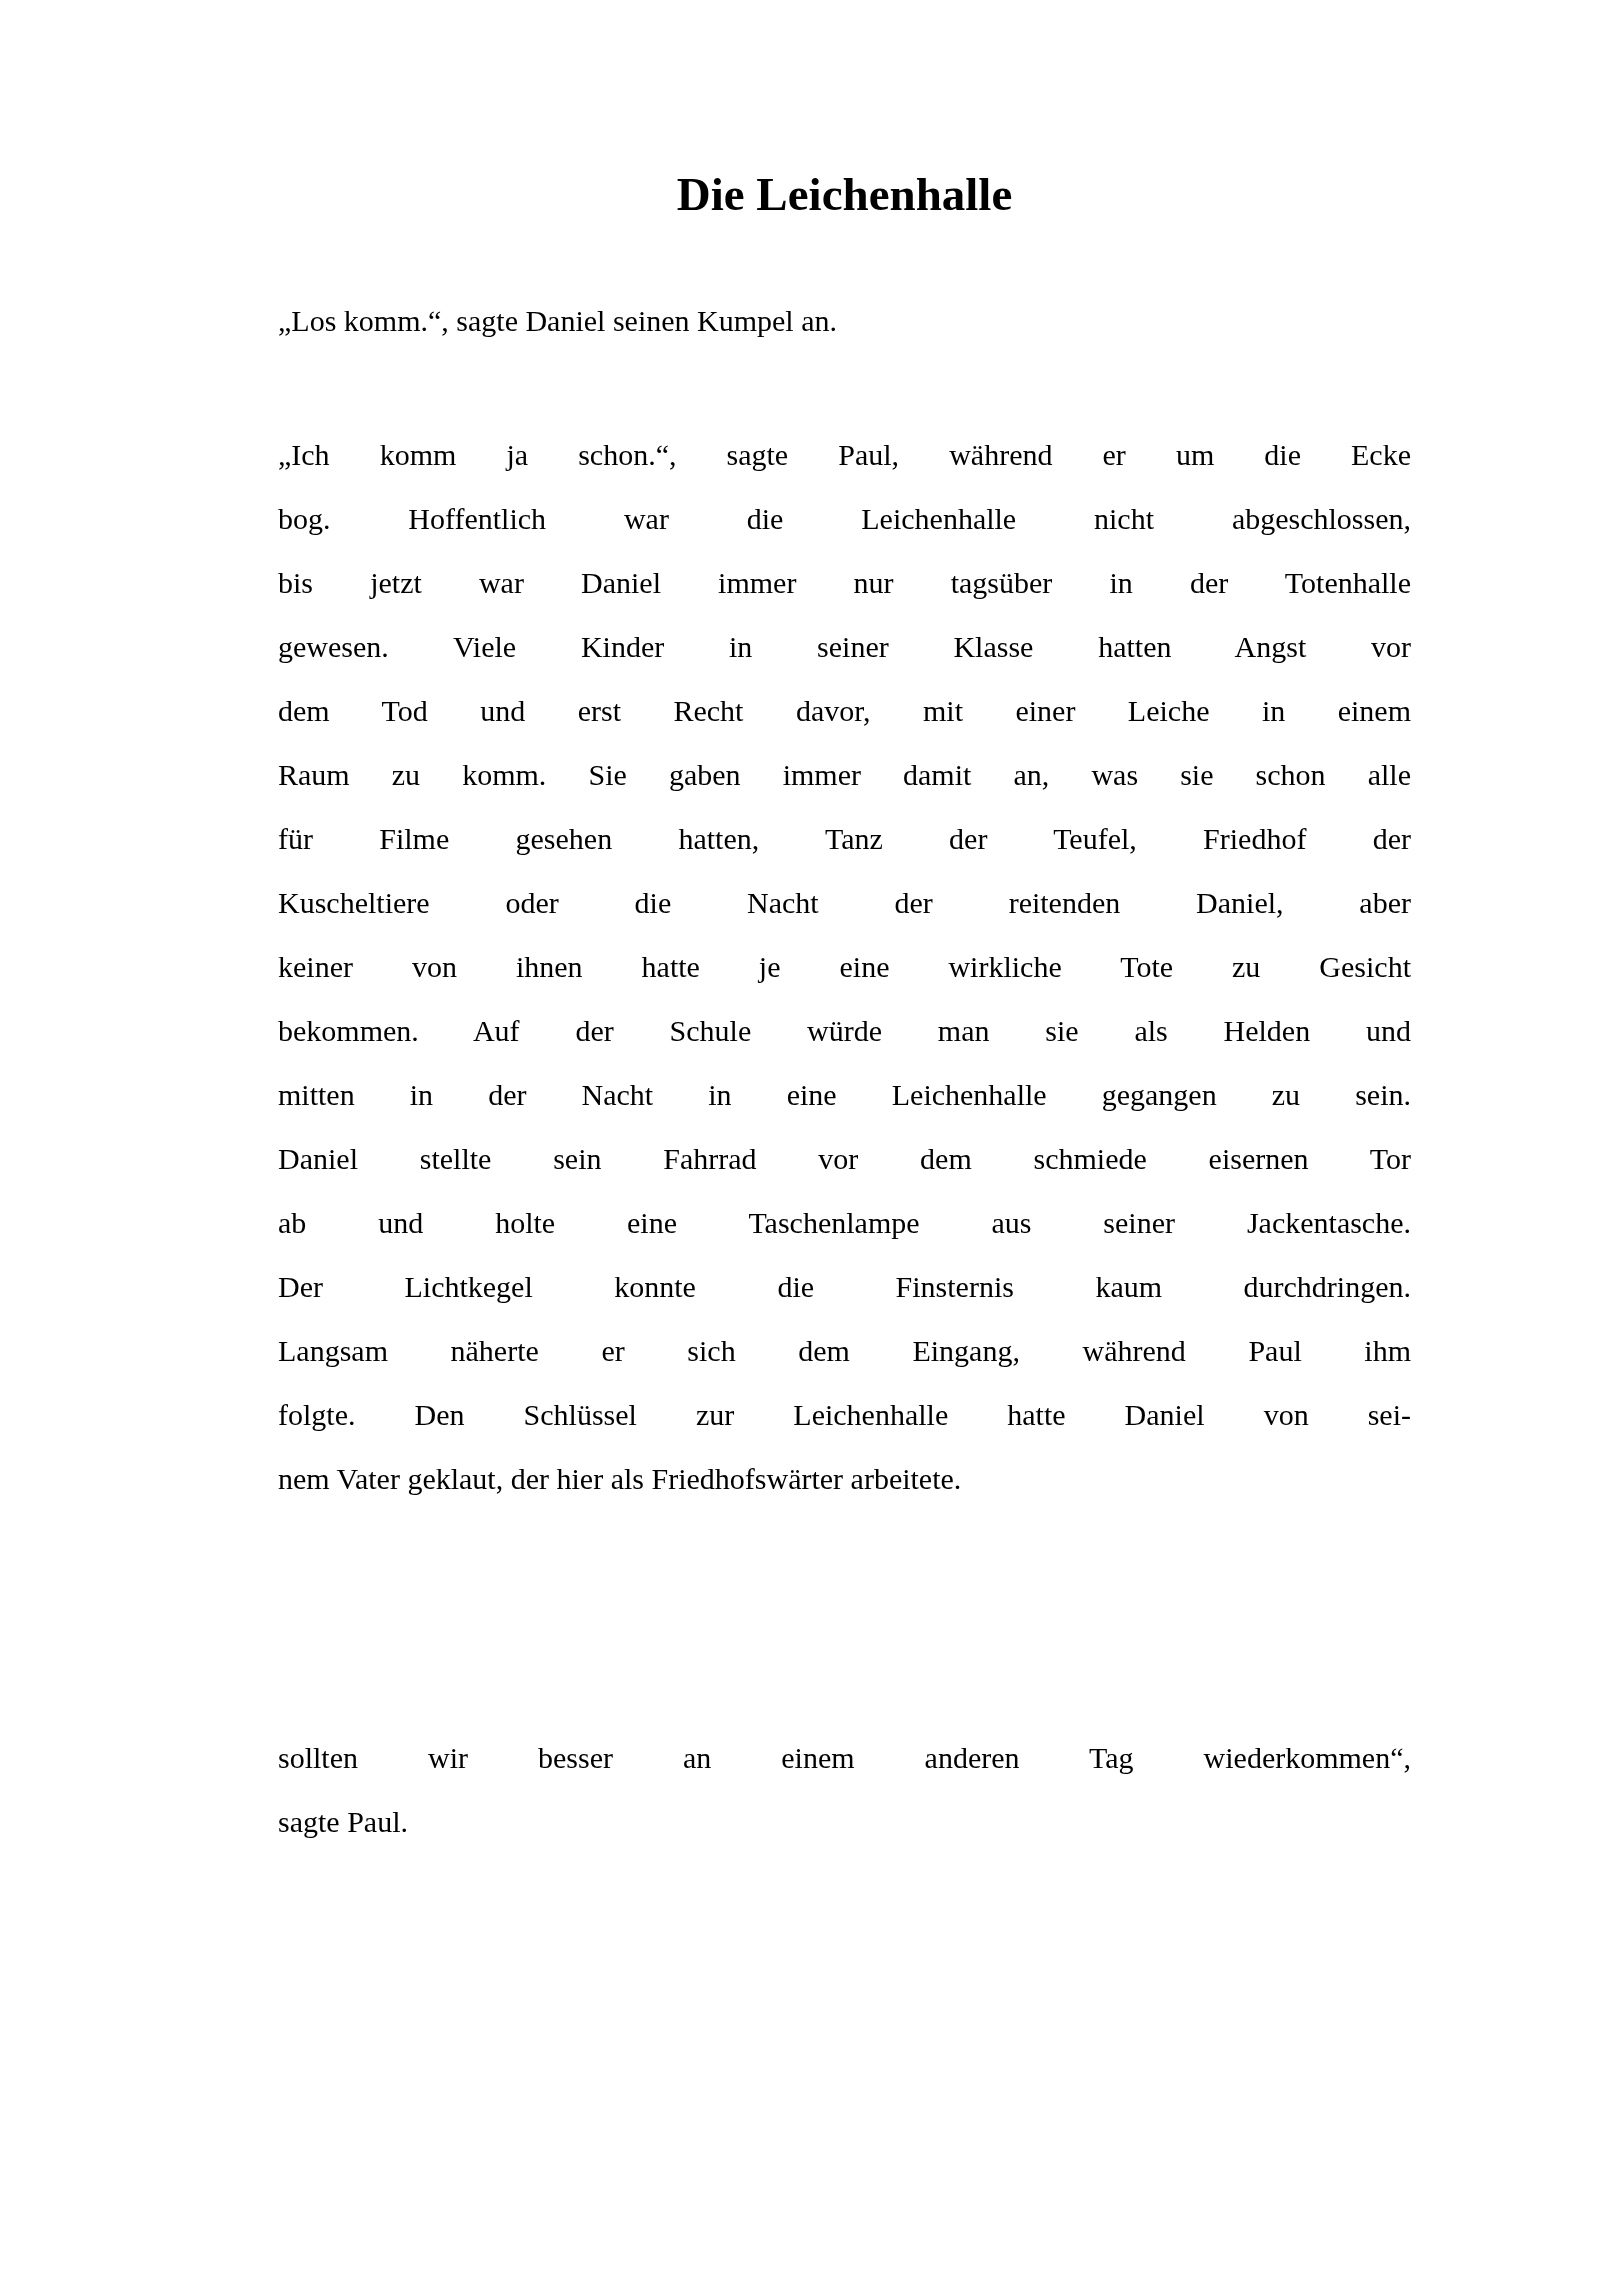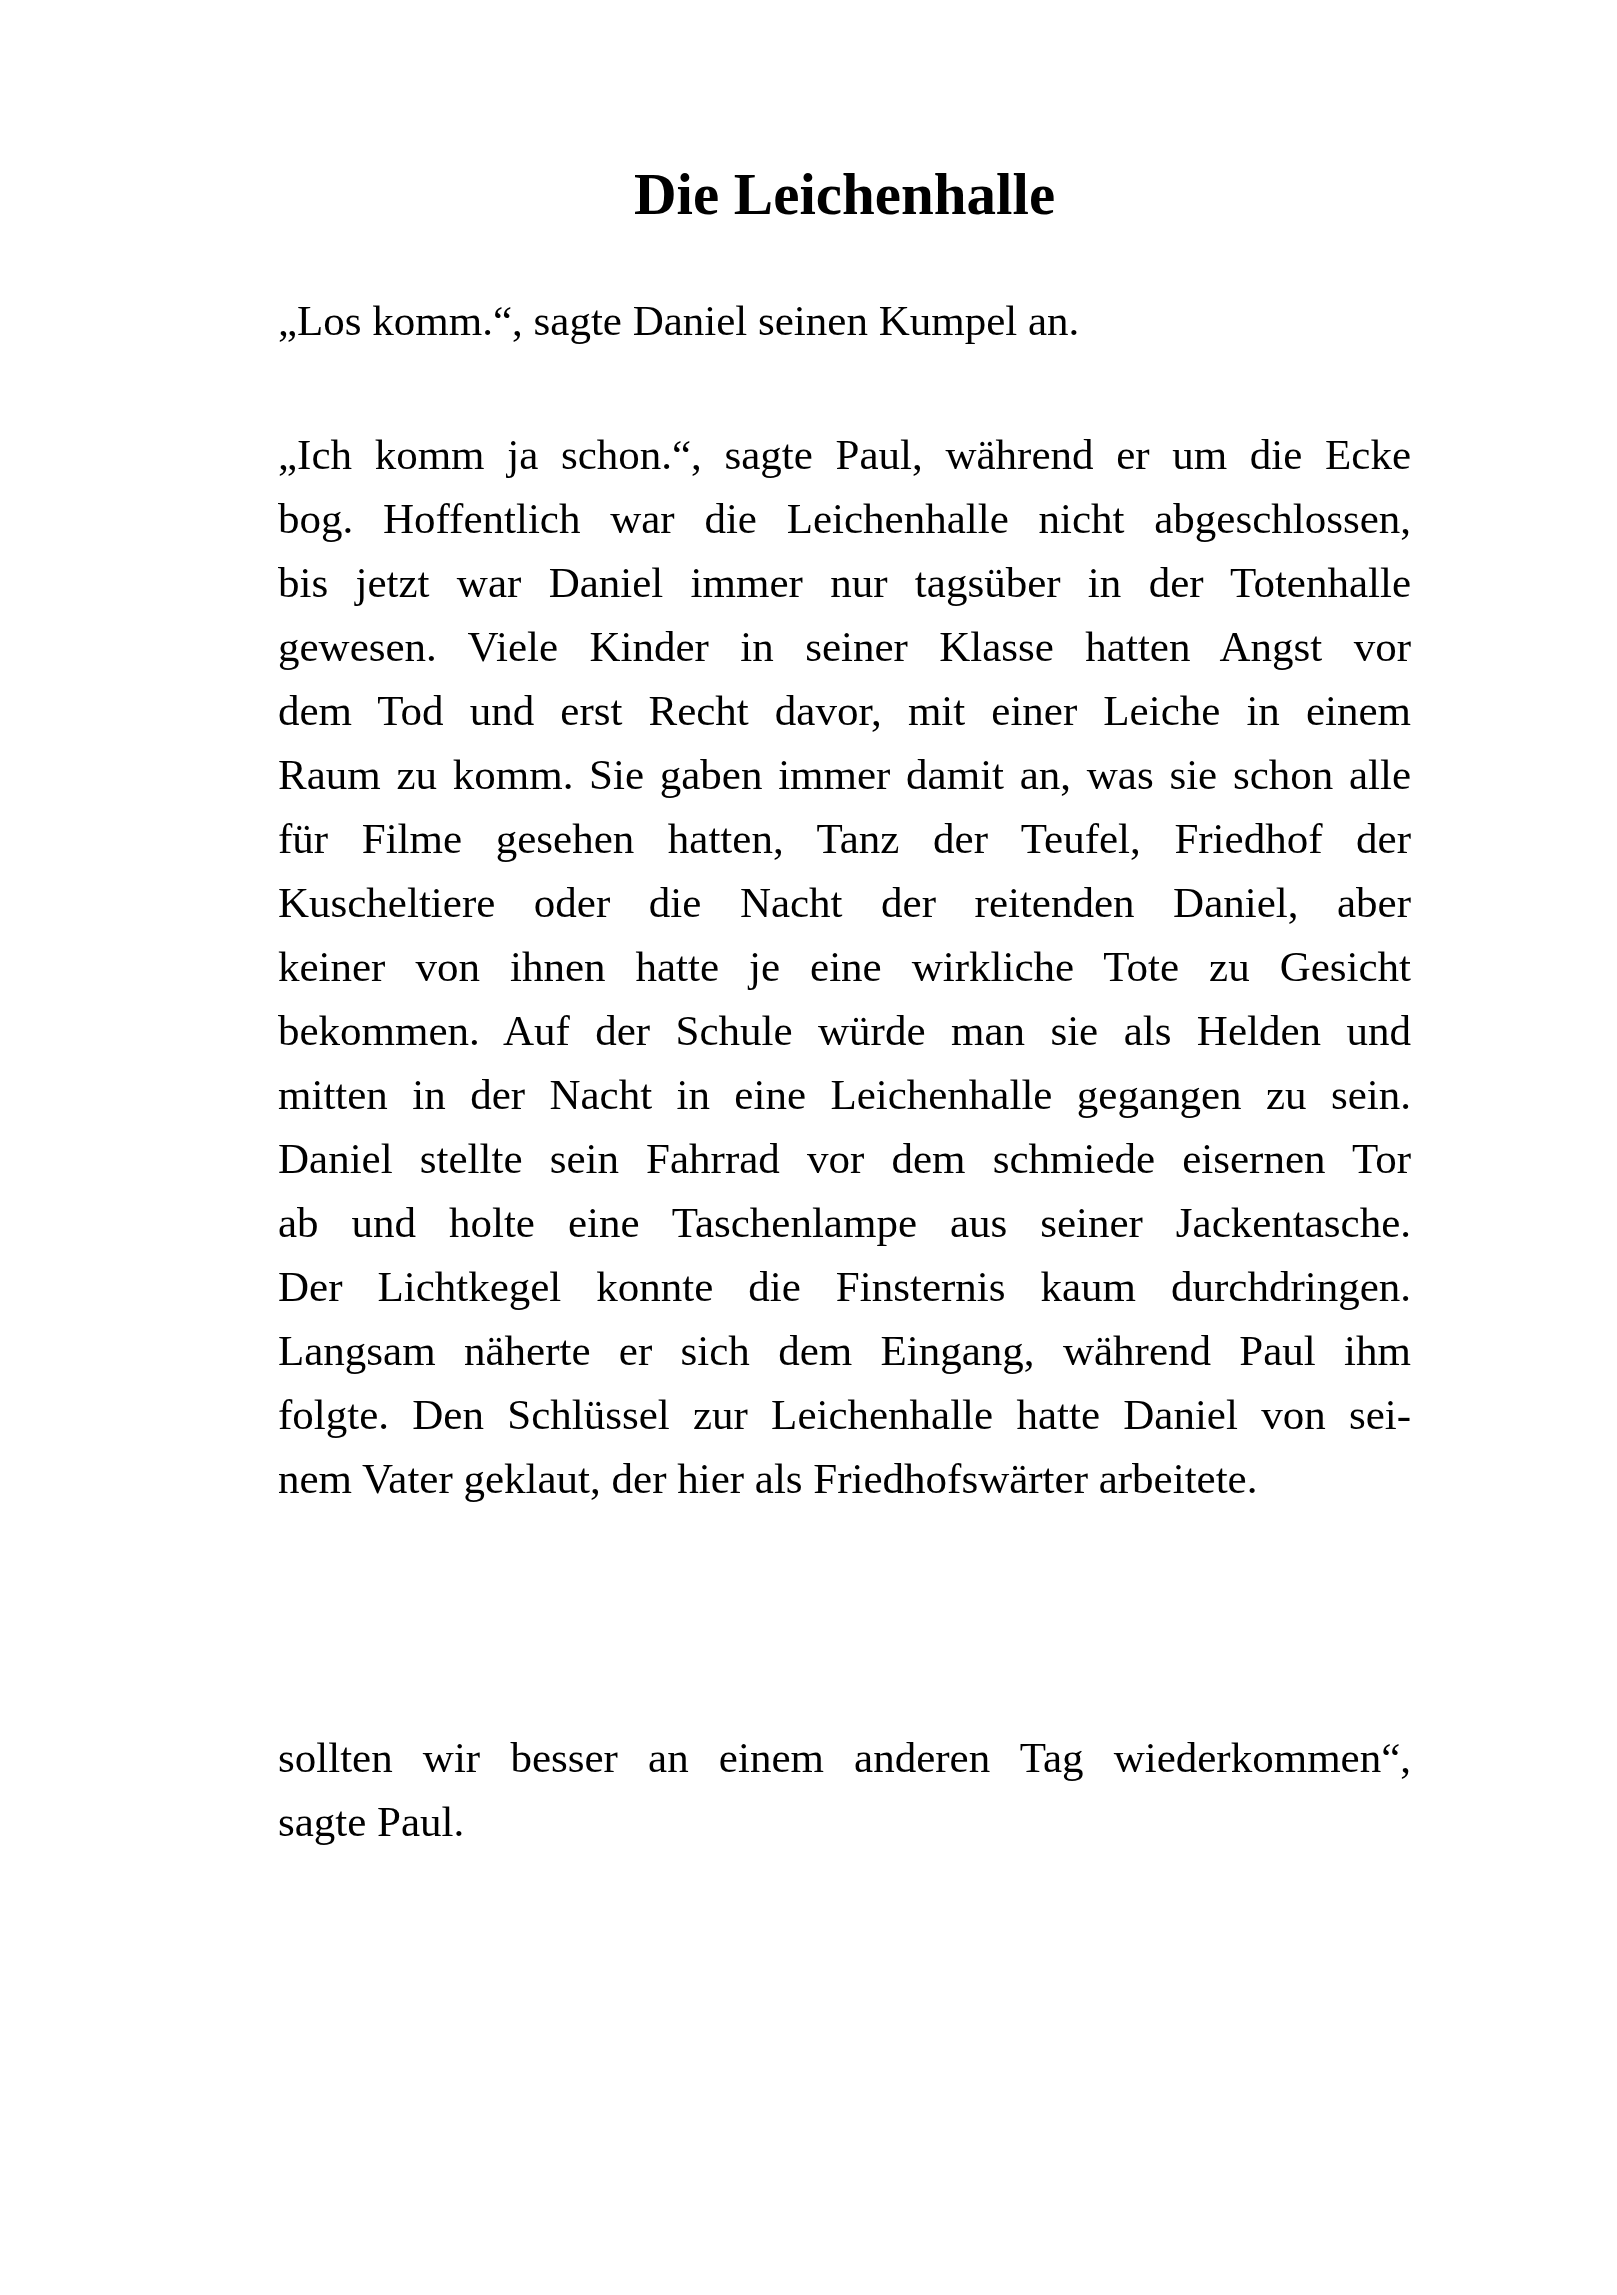--- a/index.html
+++ b/index.html
@@ -15,28 +15,28 @@
     color: #000000;
     font-family: "Liberation Serif", "DejaVu Serif", serif;
     overflow: hidden;
   }
   .content {
     margin-left: 278px;
     width: 1133px;
   }
   .doc-title {
     padding-top: 162px;
-    font-size: 59px;
+    font-size: 47px;
     line-height: 64px;
     font-weight: 700;
     text-align: center;
     white-space: nowrap;
   }
   .para {
-    font-size: 43px;
+    font-size: 30px;
     line-height: 64px;
   }
   .para-1 { margin-top: 63px; }
   .para-2 { margin-top: 70px; }
   .para-3 { margin-top: 215px; }
   .line {
     text-align: justify;
     text-align-last: justify;
   }
   .line.last {

